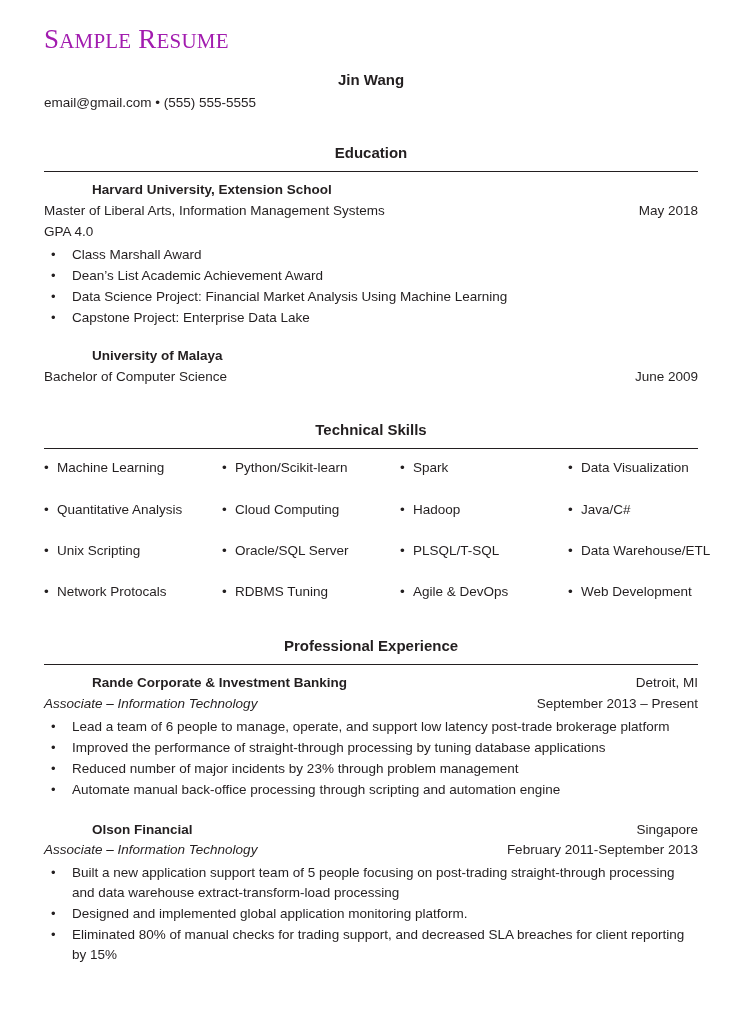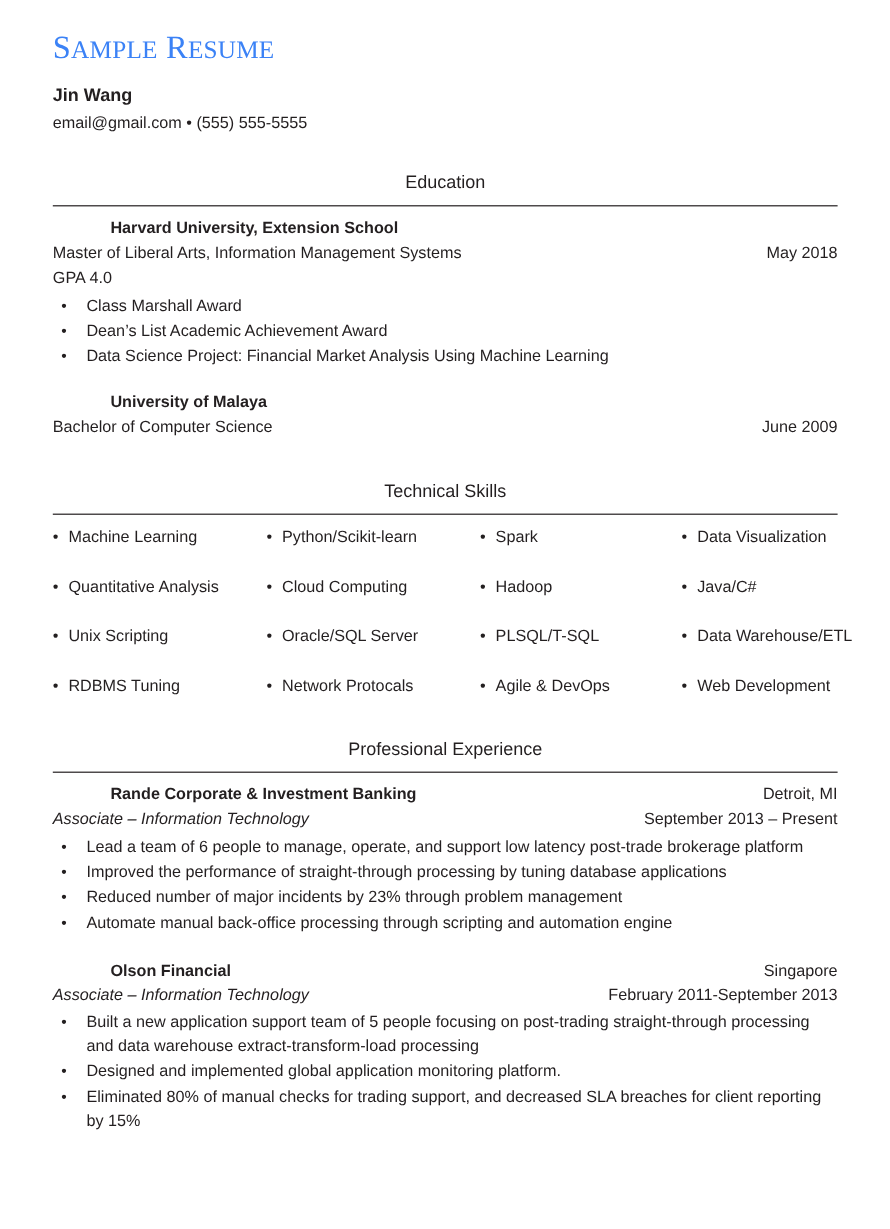--- a/index.html
+++ b/index.html
@@ -22,44 +22,45 @@
     padding: 18px 44px 0 44px;
     position: relative;
   }
 
   
   .doc-title {
     font-family: "Liberation Serif", serif;
     font-size: 27px;
     letter-spacing: 0.2px;
     margin: 6px 0 14px 0;
-    color: #3b82f6;
+    color: #a21caf;
   }
   .doc-title .small-caps {
     font-size: 21px;
   }
 
   
   .name {
+    text-align: center;
     font-size: 15px;
     font-weight: bold;
     margin-top: 16px;
     margin-bottom: 7px;
   }
   .contact {
     text-align: left;
     font-size: 13.5px;
     margin-bottom: 2px;
   }
 
   
   .section-heading {
     text-align: center;
     font-size: 15px;
-    font-weight: normal;
+    font-weight: bold;
     margin-top: 34px;
     margin-bottom: 10px;
   }
   .rule {
     border: 0;
     border-top: 1.4px solid #231f20;
     margin: 0 0 8px 0;
   }
 
   
@@ -160,20 +161,21 @@
       <span class="right">May 2018</span>
     </div>
     <div class="row">
       <span>GPA 4.0</span>
       <span class="right"></span>
     </div>
     <ul class="bullets">
       <li>Class Marshall Award</li>
       <li>Dean’s List Academic Achievement Award</li>
       <li>Data Science Project: Financial Market Analysis Using Machine Learning</li>
+      <li>Capstone Project: Enterprise Data Lake</li>
     </ul>
   </div>
 
   <div class="gap-md"></div>
 
   <div class="entry">
     <div class="row">
       <span class="org">University of Malaya</span>
       <span class="right"></span>
     </div>
@@ -195,22 +197,22 @@
     <div class="skill">Quantitative Analysis</div>
     <div class="skill">Cloud Computing</div>
     <div class="skill">Hadoop</div>
     <div class="skill">Java/C#</div>
 
     <div class="skill">Unix Scripting</div>
     <div class="skill">Oracle/SQL Server</div>
     <div class="skill">PLSQL/T-SQL</div>
     <div class="skill">Data Warehouse/ETL</div>
 
+    <div class="skill">Network Protocals</div>
     <div class="skill">RDBMS Tuning</div>
-    <div class="skill">Network Protocals</div>
     <div class="skill">Agile &amp; DevOps</div>
     <div class="skill">Web Development</div>
   </div>
 
   <div class="section-heading">Professional Experience</div>
   <hr class="rule">
 
   <div class="exp-block">
     <div class="row">
       <span class="org">Rande Corporate &amp; Investment Banking</span>

